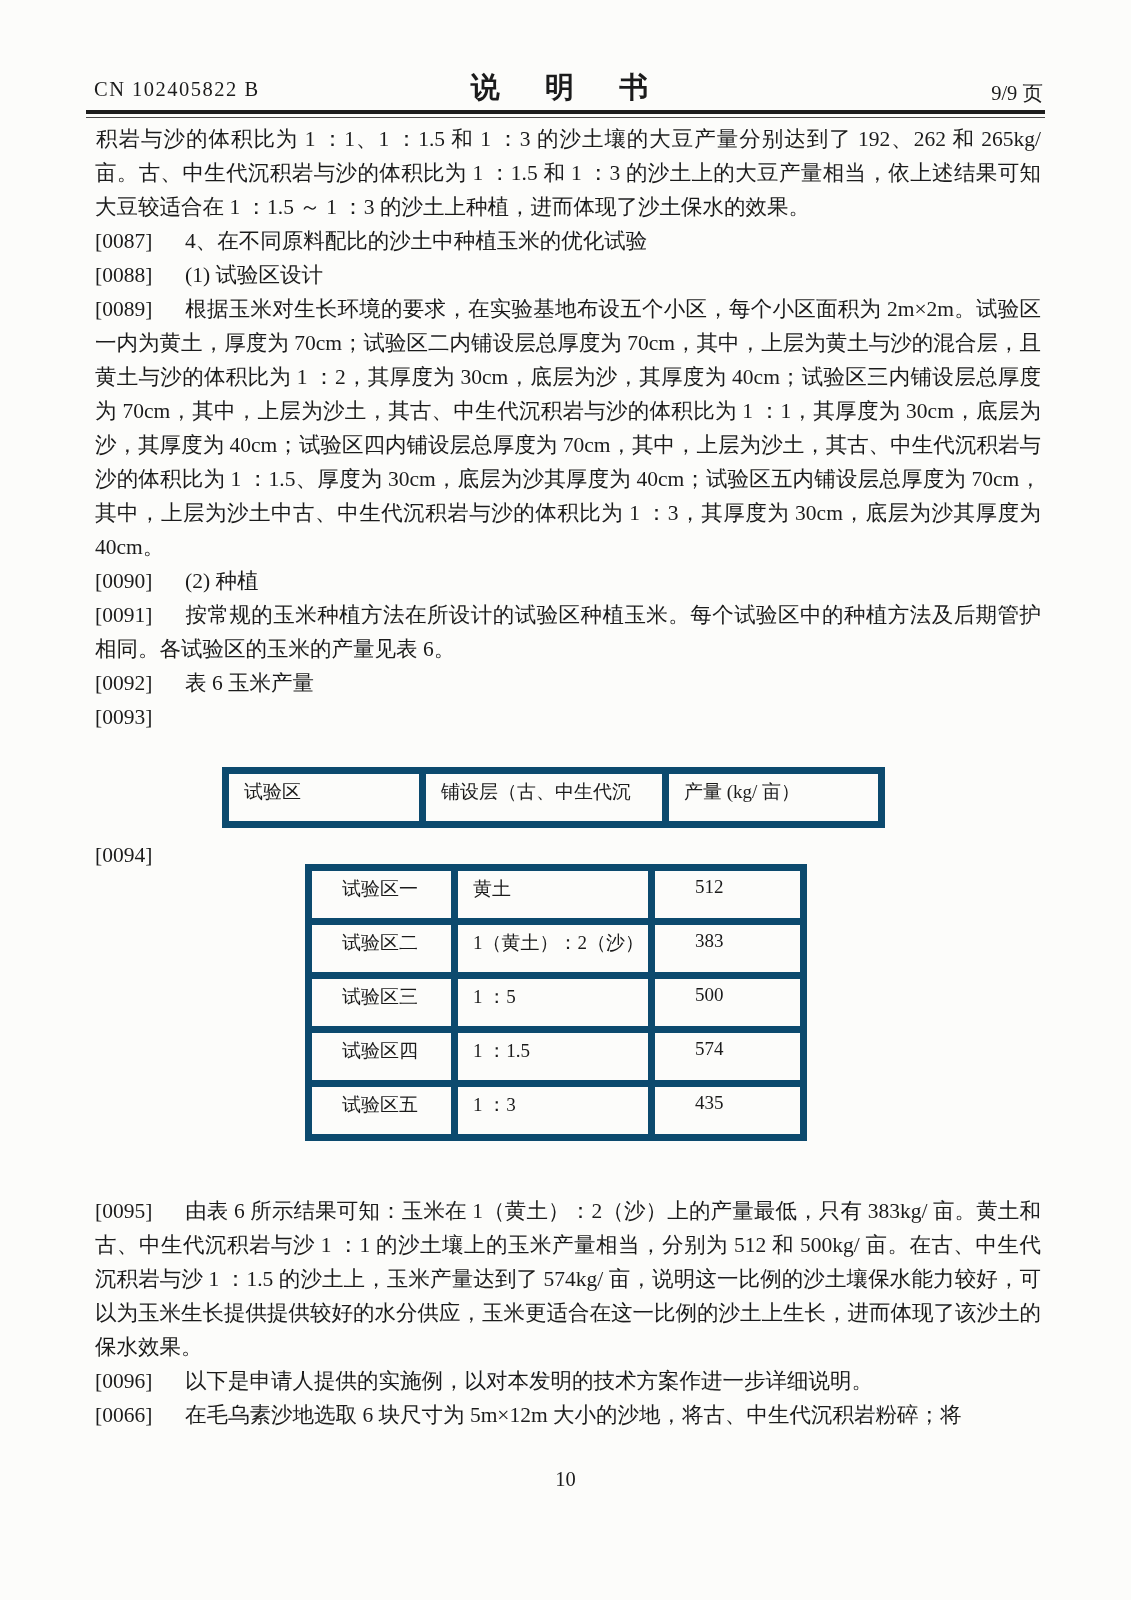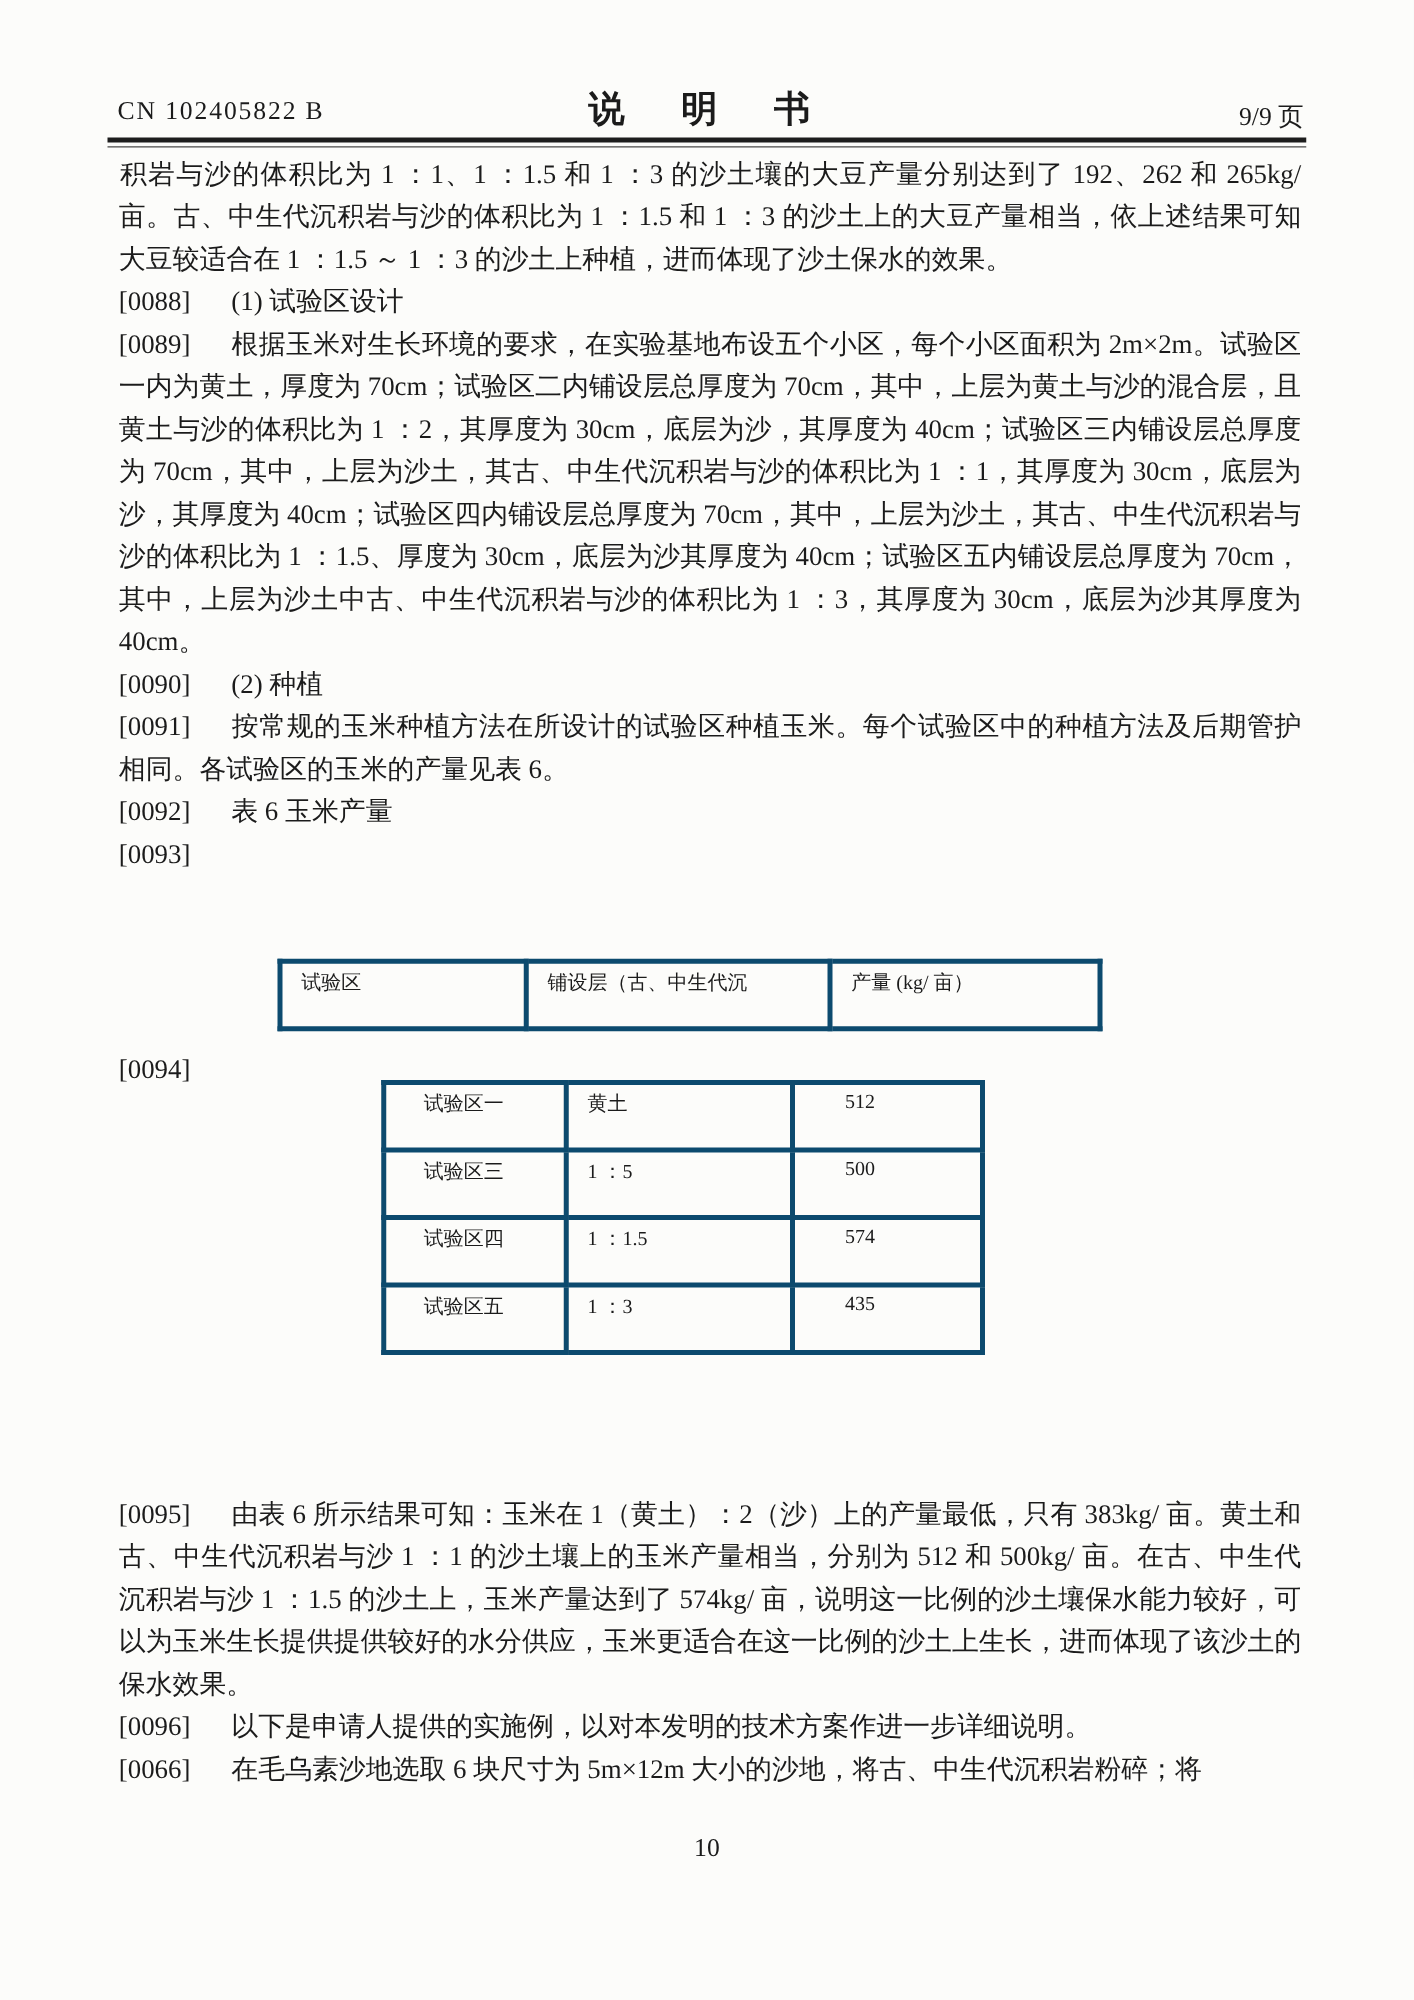--- a/index.html
+++ b/index.html
@@ -46,24 +46,24 @@
   }
   .block-a { top: 122px; }
   .p94    { top: 838px; }
   .block-b { top: 1194px; }
   .para { text-align: justify; }
   .pnum { display: inline-block; min-width: 64px; margin-right: 26px; }
   .pnum:empty { min-width: 0; margin-right: 0; }
   
   table { border-collapse: collapse; table-layout: fixed; background: transparent; }
   td {
-    border: 4px solid #0c4a6e;
+    border: 7px solid #0c4a6e;
     vertical-align: top;
     padding: 5px 4px 0 15px;
-    font-size: 16px;
+    font-size: 19px;
     white-space: nowrap;
     overflow: hidden;
   }
   .table1 { position: absolute; left: 222px; top: 767px; }
   .table1 td { height: 54px; }
   .t1c0 { width: 197px; } .t1c1 { width: 243px; } .t1c2 { width: 216px; }
   .table2 { position: absolute; left: 305px; top: 864px; }
   .table2 td { height: 54px; }
   .t2c0 { width: 146px; padding-left: 30px; } .t2c1 { width: 181px; } .t2c2 { width: 152px; padding-left: 40px; }
   
@@ -78,20 +78,21 @@
 <div class="page">
 
   <span class="hdr-left">CN 102405822 B</span>
   <span class="hdr-center">说 明 书</span>
   <span class="hdr-right">9/9 页</span>
   <div class="rule-thick"></div>
   <div class="rule-thin"></div>
 
   <div class="block-a">
     <p class="para"><span class="pnum"></span><span>积岩与沙的体积比为 1 ：1、1 ：1.5 和 1 ：3 的沙土壤的大豆产量分别达到了 192、262 和 265kg/ 亩。古、中生代沉积岩与沙的体积比为 1 ：1.5 和 1 ：3 的沙土上的大豆产量相当，依上述结果可知大豆较适合在 1 ：1.5 ～ 1 ：3 的沙土上种植，进而体现了沙土保水的效果。</span></p>
+    <p class="para"><span class="pnum">[0087]</span><span>4、在不同原料配比的沙土中种植玉米的优化试验</span></p>
     <p class="para"><span class="pnum">[0088]</span><span>(1) 试验区设计</span></p>
     <p class="para"><span class="pnum">[0089]</span><span>根据玉米对生长环境的要求，在实验基地布设五个小区，每个小区面积为 2m×2m。试验区一内为黄土，厚度为 70cm；试验区二内铺设层总厚度为 70cm，其中，上层为黄土与沙的混合层，且黄土与沙的体积比为 1 ：2，其厚度为 30cm，底层为沙，其厚度为 40cm；试验区三内铺设层总厚度为 70cm，其中，上层为沙土，其古、中生代沉积岩与沙的体积比为 1 ：1，其厚度为 30cm，底层为沙，其厚度为 40cm；试验区四内铺设层总厚度为 70cm，其中，上层为沙土，其古、中生代沉积岩与沙的体积比为 1 ：1.5、厚度为 30cm，底层为沙其厚度为 40cm；试验区五内铺设层总厚度为 70cm，其中，上层为沙土中古、中生代沉积岩与沙的体积比为 1 ：3，其厚度为 30cm，底层为沙其厚度为 40cm。</span></p>
     <p class="para"><span class="pnum">[0090]</span><span>(2) 种植</span></p>
     <p class="para"><span class="pnum">[0091]</span><span>按常规的玉米种植方法在所设计的试验区种植玉米。每个试验区中的种植方法及后期管护相同。各试验区的玉米的产量见表 6。</span></p>
     <p class="para"><span class="pnum">[0092]</span><span>表 6 玉米产量</span></p>
     <p class="para"><span class="pnum">[0093]</span><span></span></p>
   </div>
 
   <table class="table1">
     <tbody>
@@ -106,20 +107,25 @@
   <div class="p94">
     <p class="para"><span class="pnum">[0094]</span><span></span></p>
   </div>
 
   <table class="table2">
     <tbody>
     <tr>
       <td class="t2c0">试验区一</td>
       <td class="t2c1">黄土</td>
       <td class="t2c2">512</td>
+    </tr>
+    <tr>
+      <td class="t2c0">试验区二</td>
+      <td class="t2c1">1（黄土）：2（沙）</td>
+      <td class="t2c2">383</td>
     </tr>
     <tr>
       <td class="t2c0">试验区三</td>
       <td class="t2c1">1 ：5</td>
       <td class="t2c2">500</td>
     </tr>
     <tr>
       <td class="t2c0">试验区四</td>
       <td class="t2c1">1 ：1.5</td>
       <td class="t2c2">574</td>

